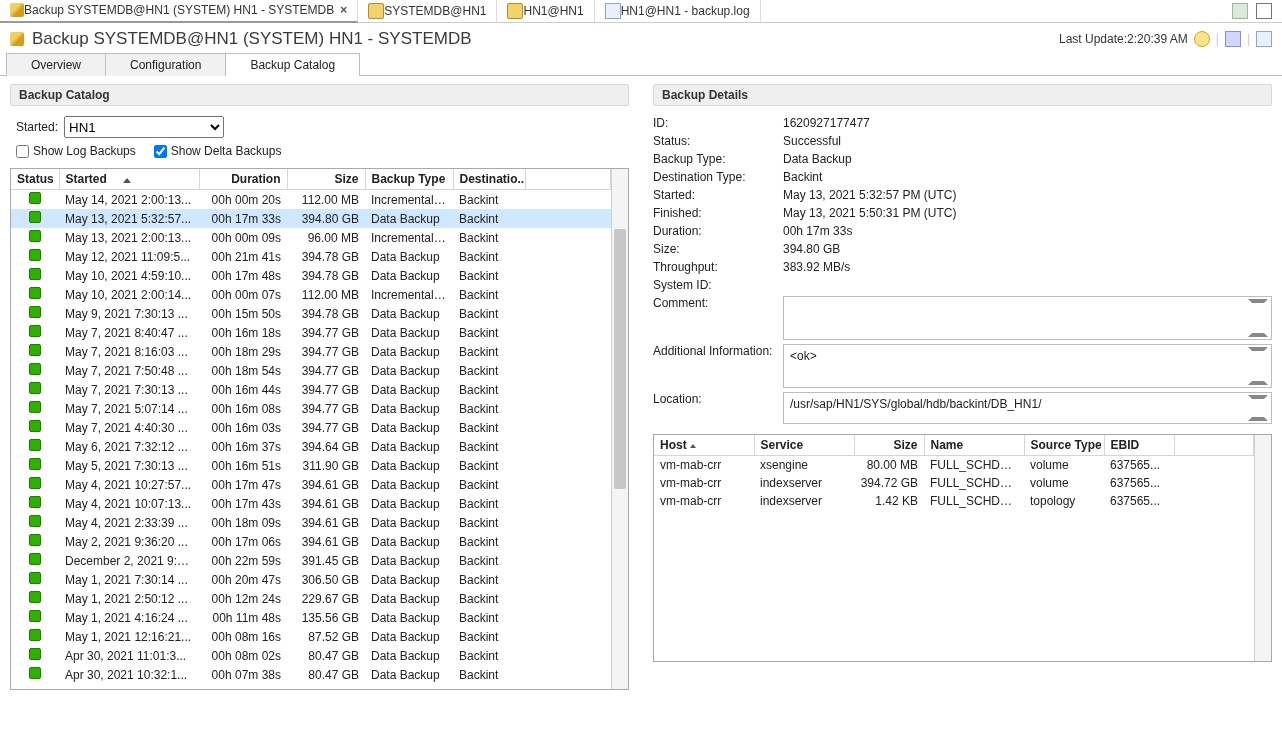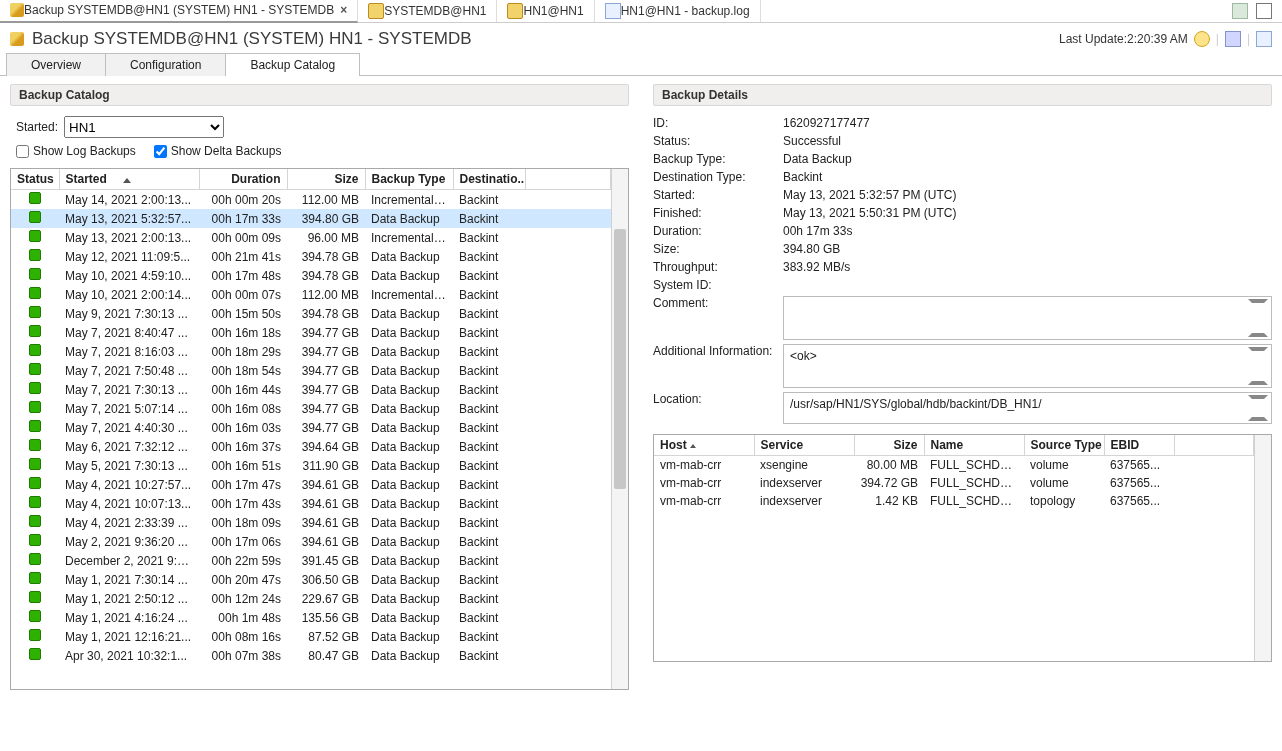--- a/index.html
+++ b/index.html
@@ -333,31 +333,40 @@
                 <td>May 1, 2021 2:50:12 ...</td>
                 <td class="ralign">00h 12m 24s</td>
                 <td class="ralign">229.67 GB</td>
                 <td>Data Backup</td>
                 <td>Backint</td>
                 <td></td>
               </tr>
               <tr>
                 <td style="text-align:center"><span class="status-dot"></span></td>
                 <td>May 1, 2021 4:16:24 ...</td>
-                <td class="ralign">00h 1m 48s</td>
+                <td class="ralign">00h 11m 48s</td>
                 <td class="ralign">135.56 GB</td>
                 <td>Data Backup</td>
                 <td>Backint</td>
                 <td></td>
               </tr>
               <tr>
                 <td style="text-align:center"><span class="status-dot"></span></td>
                 <td>May 1, 2021 12:16:21...</td>
                 <td class="ralign">00h 08m 16s</td>
                 <td class="ralign">87.52 GB</td>
+                <td>Data Backup</td>
+                <td>Backint</td>
+                <td></td>
+              </tr>
+              <tr>
+                <td style="text-align:center"><span class="status-dot"></span></td>
+                <td>Apr 30, 2021 11:01:3...</td>
+                <td class="ralign">00h 08m 02s</td>
+                <td class="ralign">80.47 GB</td>
                 <td>Data Backup</td>
                 <td>Backint</td>
                 <td></td>
               </tr>
               <tr>
                 <td style="text-align:center"><span class="status-dot"></span></td>
                 <td>Apr 30, 2021 10:32:1...</td>
                 <td class="ralign">00h 07m 38s</td>
                 <td class="ralign">80.47 GB</td>
                 <td>Data Backup</td>

